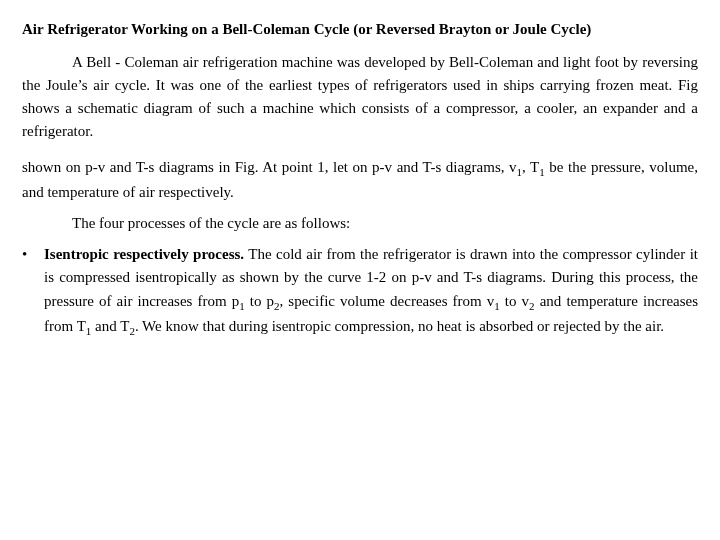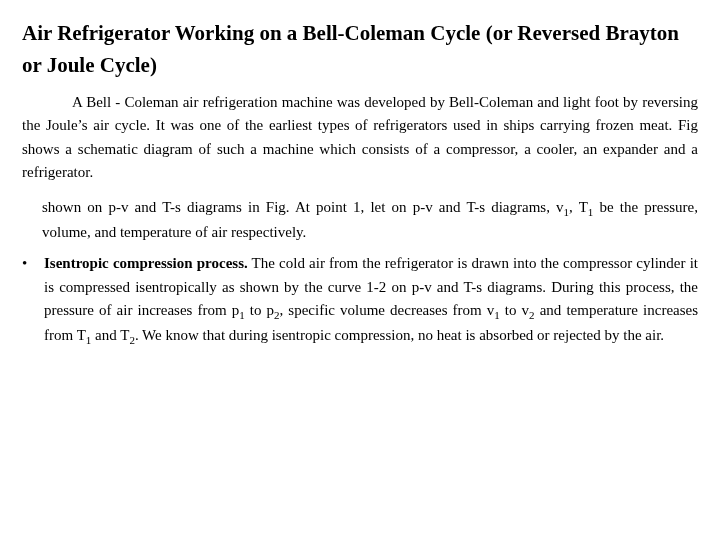--- a/index.html
+++ b/index.html
@@ -13,35 +13,34 @@
       background: #ffffff;
       font-family: "Times New Roman", Times, serif;
       font-size: 15px;
       line-height: 1.55;
       color: #000000;
       padding: 18px 22px 18px 22px;
       overflow: hidden;
     }
     .title {
       font-weight: bold;
-      font-size: 21px;
+      font-size: 15px;
       margin-bottom: 10px;
       line-height: 1.5;
     }
     .intro-para {
       text-indent: 50px;
       text-align: justify;
     }
     .blank-line {
       height: 12px;
     }
     .shown-para {
       text-align: justify;
       margin-bottom: 8px;
-      margin-left: 20px;
     }
     .four-processes {
       text-indent: 50px;
       margin-bottom: 8px;
     }
     .bullet-section {
       display: flex;
       align-items: flex-start;
       margin-top: 6px;
     }
@@ -73,26 +72,29 @@
   <div class="intro-para">
     <span>A Bell - Coleman air refrigeration machine was developed by Bell-Coleman and light foot by reversing the Joule’s air cycle. It was one of the earliest types of refrigerators used in ships carrying frozen meat. Fig shows a schematic diagram of such a machine which consists of a compressor, a cooler, an expander and a refrigerator.</span>
   </div>
 
   <div class="blank-line"></div>
 
   <div class="shown-para">
     shown on p-v and T-s diagrams in Fig. At point 1, let on p-v and T-s diagrams, v<sub>1</sub>, T<sub>1</sub> be the pressure, volume, and temperature of air respectively.
   </div>
 
+  <div class="four-processes">
+    <span>The four processes of the cycle are as follows:</span>
+  </div>
 
   <div class="bullet-section">
     <div class="bullet-char">
       <span>•</span>
     </div>
     <div class="bullet-content">
       <p>
-        <strong><span>Isentropic compression process.</span></strong>
+        <strong><span>Isentropic respectively process.</span></strong>
         The cold air from the refrigerator is drawn into the compressor cylinder it is compressed isentropically as shown by the curve 1-2 on p-v and T-s diagrams. During this process, the pressure of air increases from p<sub>1</sub> to p<sub>2</sub>, specific volume decreases from v<sub>1</sub> to v<sub>2</sub> and temperature increases from T<sub>1</sub> and T<sub>2</sub>. We know that during isentropic compression, no heat is absorbed or rejected by the air.
       </p>
     </div>
   </div>
 
 </div>
 
 </body></html>

